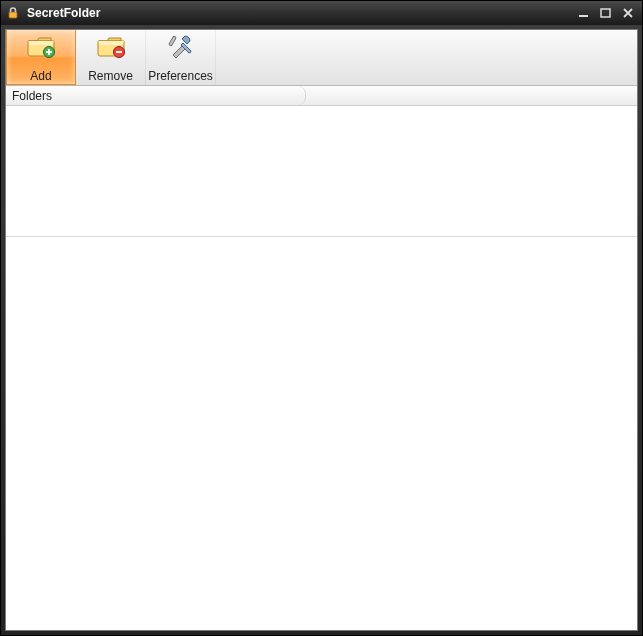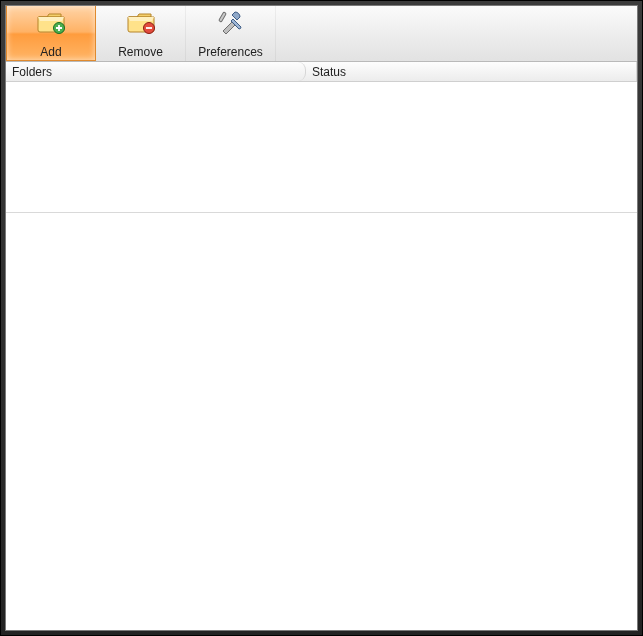--- a/index.html
+++ b/index.html
@@ -53,21 +53,21 @@
     flex-direction: column;
   }
   .toolbar {
     height: 56px;
     background: linear-gradient(to bottom,#fbfbfb 0%, #efefef 45%, #e2e2e2 100%);
     border-bottom: 1px solid #b9b9b9;
     display: flex;
     align-items: stretch;
   }
   .tool {
-    width: 90px;
+    width: 70px;
     display: flex;
     flex-direction: column;
     align-items: center;
     justify-content: center;
     gap: 9px;
     border-right: 1px solid rgba(0,0,0,0.05);
     font-size: 12px;
     color: #222;
     cursor: default;
   }
@@ -103,20 +103,46 @@
     left: 0; right: 0; top: 130px;
     border-top: 1px solid #d9d9d9;
   }
   svg { display:block; }
 </style>
 </head>
 <body>
 
 <div class="window">
 
+  <div class="titlebar">
+    <span class="app-icon">
+      <svg width="14" height="14" viewBox="0 0 14 14">
+        <rect x="3" y="6" width="8" height="6" rx="1" fill="#f6b23a" stroke="#a4641a" stroke-width="0.8"></rect>
+        <path d="M4.5 6 V4.5 a2.5 2.5 0 0 1 5 0 V6" fill="none" stroke="#cfcfcf" stroke-width="1.6"></path>
+      </svg>
+    </span>
+    <span class="title">SecretFolder</span>
+    <div class="winbtns">
+      <div class="winbtn">
+        <svg width="12" height="10" viewBox="0 0 12 10">
+            <rect x="1" y="7" width="9" height="2" fill="#ddd"></rect>
+          </svg>
+      </div>
+      <div class="winbtn">
+        <svg width="12" height="10" viewBox="0 0 12 10">
+            <rect x="1" y="1" width="9" height="8" fill="none" stroke="#ddd" stroke-width="1.5"></rect>
+          </svg>
+      </div>
+      <div class="winbtn">
+        <svg width="12" height="10" viewBox="0 0 12 10">
+            <path d="M2 1 L10 9 M10 1 L2 9" stroke="#ddd" stroke-width="1.8"></path>
+          </svg>
+      </div>
+    </div>
+  </div>
 
   <div class="chrome-border">
     <div class="client">
 
       <div class="toolbar">
 
         <div class="tool active">
           <span class="ticon">
             <svg width="30" height="26" viewBox="0 0 30 26">
               <path d="M3 8 h8 l2 -3 h12 v3 H3 z" fill="#f4cf6b" stroke="#b5842a"></path>
@@ -156,23 +182,20 @@
           <span>Preferences</span>
         </div>
 
 
       </div>
 
       <div class="columns">
         <div class="col folders">
           <span>Folders</span>
         </div>
-        <div class="col status">
-          <span>Status</span>
-        </div>
       </div>
 
       <div class="listarea">
         <div class="splitline"></div>
       </div>
 
     </div>
   </div>
 </div>
 

